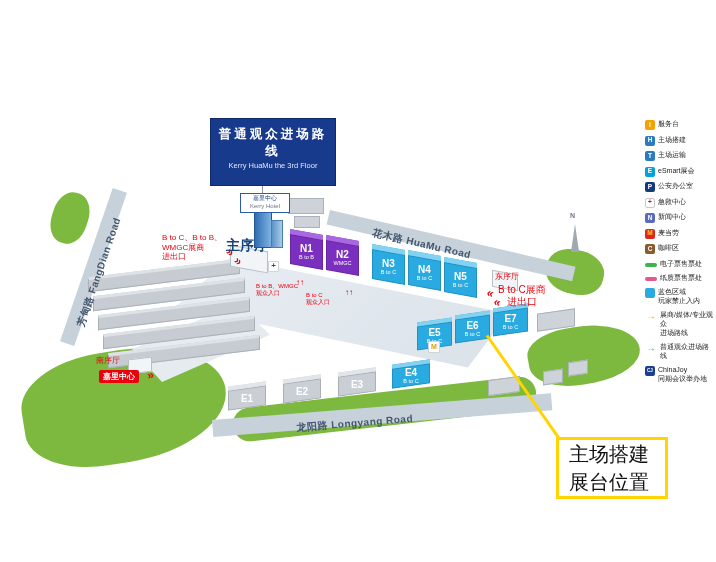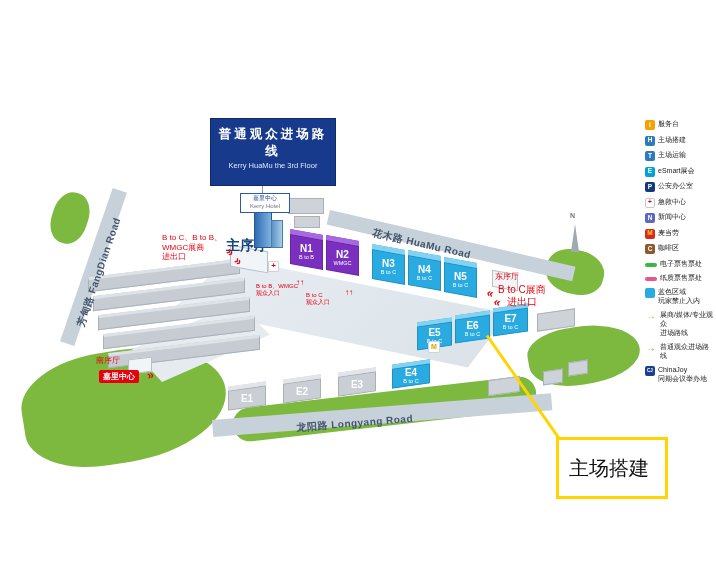--- a/index.html
+++ b/index.html
@@ -319,20 +319,21 @@
   </div>
   <div id="tower">
     <div class="antenna"></div>
     <div class="main"></div>
     <div class="side"></div>
   </div>
 
   <div id="callout-line"></div>
   <div id="callout-box">
     <div>主场搭建</div>
+    <div>展台位置</div>
   </div>
 
   <div id="legend">
     <div class="lrow">
       <span class="licon ic-service">i</span>
       <div class="llabel">
           <span>服务台</span>
         </div>
     </div>
     <div class="lrow">

